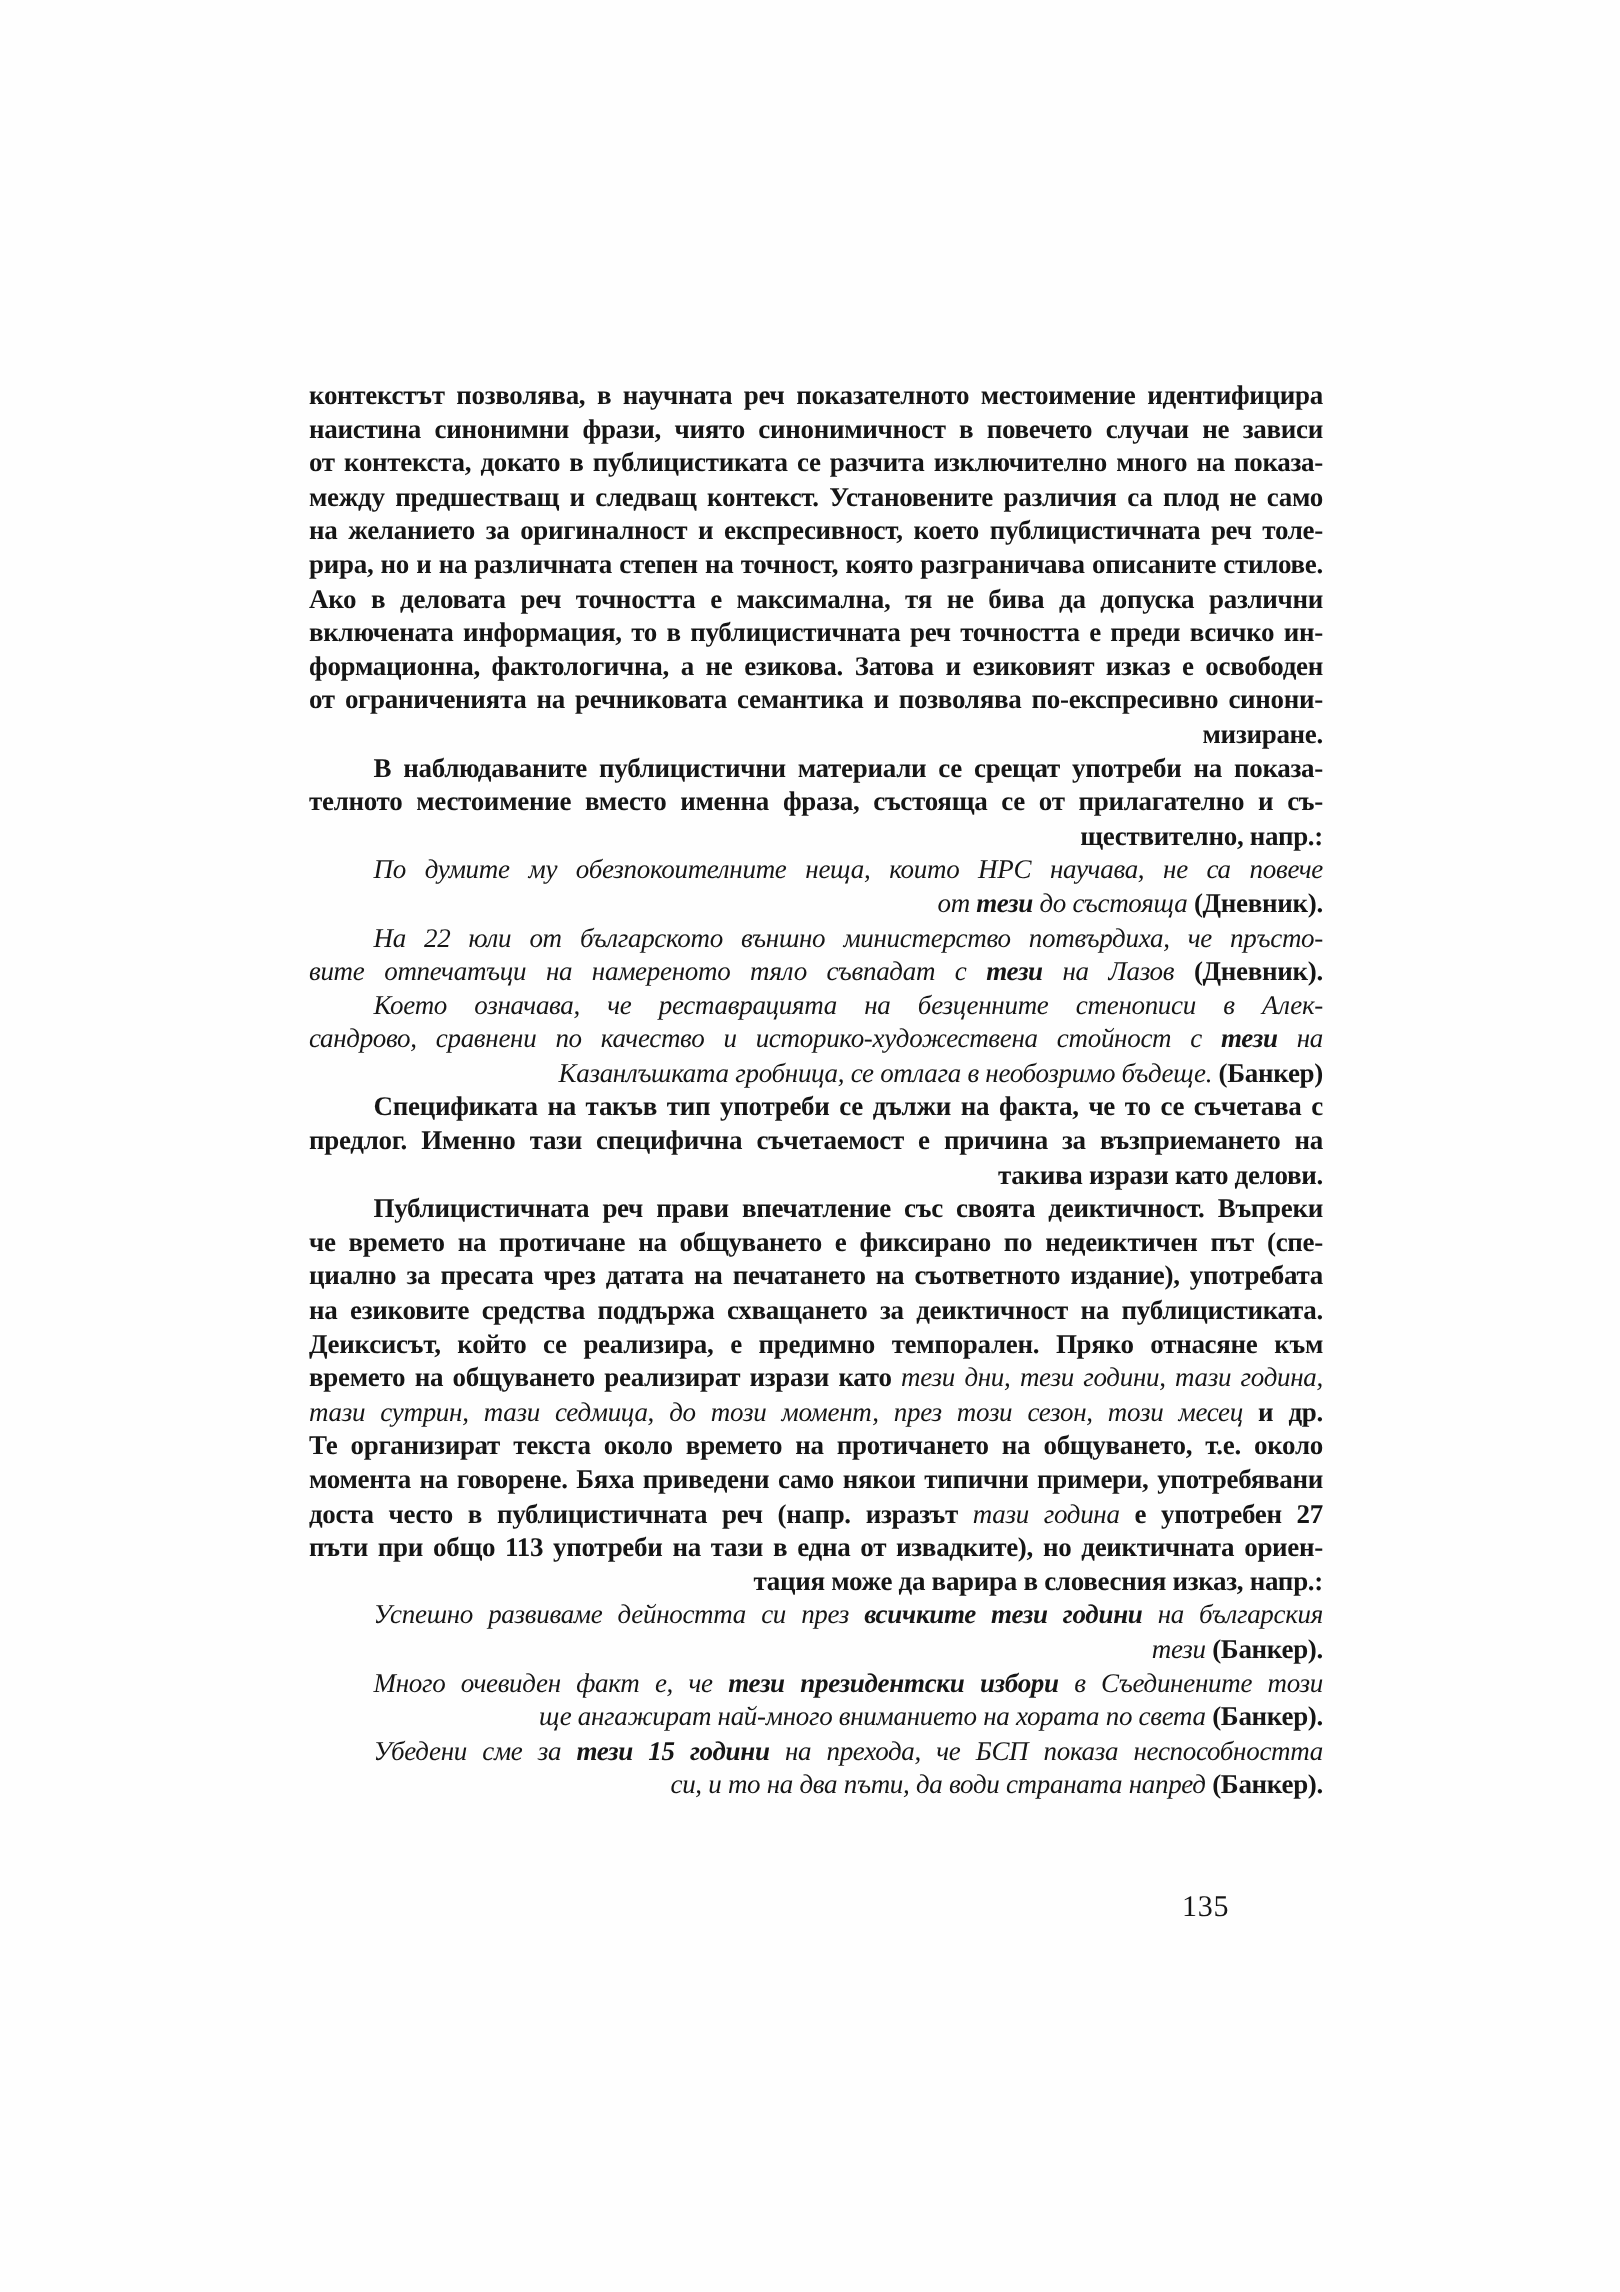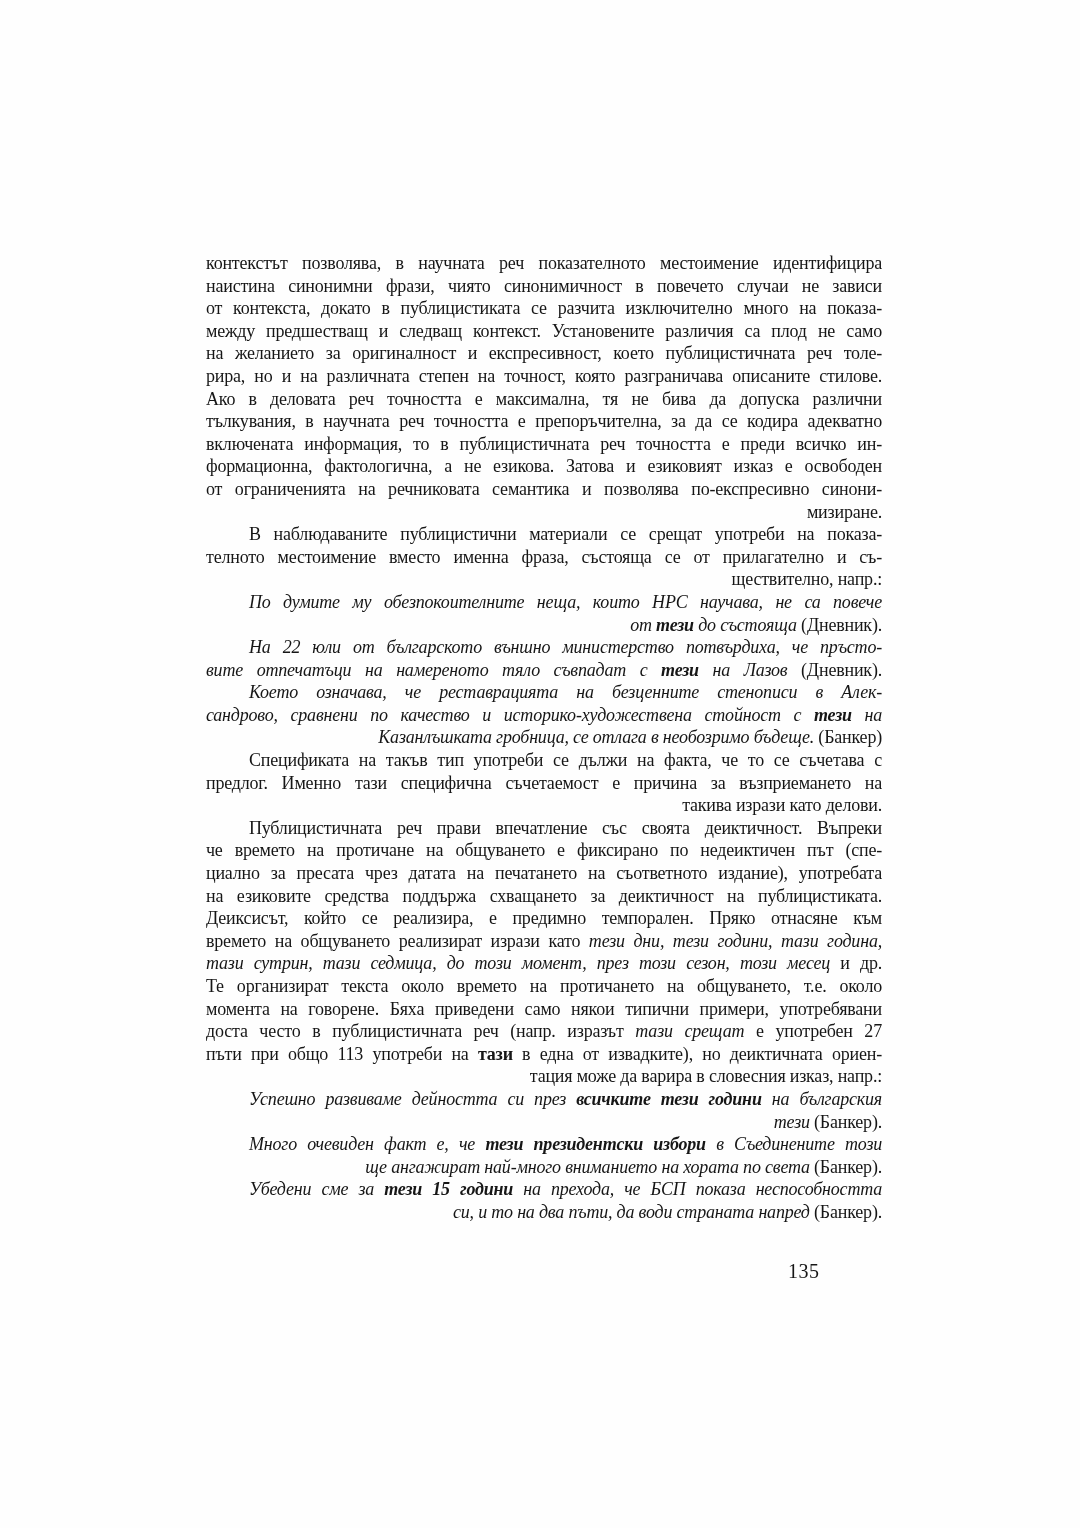--- a/index.html
+++ b/index.html
@@ -36,21 +36,21 @@
     text-align: right;
   }
   .line.just {
     text-align: justify;
     text-align-last: justify;
     -moz-text-align-last: justify;
   }
   .line.ind {
     padding-left: 43px;
   }
-  .s-r  { font-style: normal; font-weight: normal; }
+  .s-r  { font-style: normal; font-weight: bold; }
   .s-i  { font-style: italic; font-weight: normal; }
   .s-b  { font-style: normal; font-weight: bold; }
   .s-bi { font-style: italic; font-weight: bold; }
   .page-number {
     position: absolute;
     left: 788px;
     top: 1260px;
     font-size: 20px;
     letter-spacing: 0.5px;
   }
@@ -60,21 +60,20 @@
 
 <div class="page">
   <div class="text-block">
       <div class="line just"><span class="s-r">контекстът позволява, в научната реч показателното местоимение идентифицира</span></div>
       <div class="line just"><span class="s-r">наистина синонимни фрази, чиято синонимичност в повечето случаи не зависи</span></div>
       <div class="line just"><span class="s-r">от контекста, докато в публицистиката се разчита изключително много на показа-</span></div>
       <div class="line just"><span class="s-r">между предшестващ и следващ контекст. Установените различия са плод не само</span></div>
       <div class="line just"><span class="s-r">на желанието за оригиналност и експресивност, което публицистичната реч толе-</span></div>
       <div class="line just"><span class="s-r">рира, но и на различната степен на точност, която разграничава описаните стилове.</span></div>
       <div class="line just"><span class="s-r">Ако в деловата реч точността е максимална, тя не бива да допуска различни</span></div>
-      <div class="line just"><span class="s-r">тълкувания, в научната реч точността е препоръчителна, за да се кодира адекватно</span></div>
       <div class="line just"><span class="s-r">включената информация, то в публицистичната реч точността е преди всичко ин-</span></div>
       <div class="line just"><span class="s-r">формационна, фактологична, а не езикова. Затова и езиковият изказ е освободен</span></div>
       <div class="line just"><span class="s-r">от ограниченията на речниковата семантика и позволява по-експресивно синони-</span></div>
       <div class="line"><span class="s-r">мизиране.</span></div>
       <div class="line just ind"><span class="s-r">В наблюдаваните публицистични материали се срещат употреби на показа-</span></div>
       <div class="line just"><span class="s-r">телното местоимение вместо именна фраза, състояща се от прилагателно и съ-</span></div>
       <div class="line"><span class="s-r">ществително, напр.:</span></div>
       <div class="line just ind"><span class="s-i">По думите му обезпокоителните неща, които НРС научава, не са повече</span></div>
       <div class="line"><span class="s-i">от </span><span class="s-bi">тези</span><span class="s-i"> до състояща </span><span class="s-r">(Дневник).</span></div>
       <div class="line just ind"><span class="s-i">На 22 юли от българското външно министерство потвърдиха, че пръсто-</span></div>
@@ -87,21 +86,21 @@
       <div class="line"><span class="s-r">такива изрази като делови.</span></div>
       <div class="line just ind"><span class="s-r">Публицистичната реч прави впечатление със своята деиктичност. Въпреки</span></div>
       <div class="line just"><span class="s-r">че времето на протичане на общуването е фиксирано по недеиктичен път (спе-</span></div>
       <div class="line just"><span class="s-r">циално за пресата чрез датата на печатането на съответното издание), употребата</span></div>
       <div class="line just"><span class="s-r">на езиковите средства поддържа схващането за деиктичност на публицистиката.</span></div>
       <div class="line just"><span class="s-r">Деиксисът, който се реализира, е предимно темпорален. Пряко отнасяне към</span></div>
       <div class="line just"><span class="s-r">времето на общуването реализират изрази като </span><span class="s-i">тези дни, тези години, тази година,</span></div>
       <div class="line just"><span class="s-i">тази сутрин, тази седмица, до този момент, през този сезон, този месец</span><span class="s-r"> и др.</span></div>
       <div class="line just"><span class="s-r">Те организират текста около времето на протичането на общуването, т.е. около</span></div>
       <div class="line just"><span class="s-r">момента на говорене. Бяха приведени само някои типични примери, употребявани</span></div>
-      <div class="line just"><span class="s-r">доста често в публицистичната реч (напр. изразът </span><span class="s-i">тази срещат</span><span class="s-r"> е употребен 27</span></div>
+      <div class="line just"><span class="s-r">доста често в публицистичната реч (напр. изразът </span><span class="s-i">тази година</span><span class="s-r"> е употребен 27</span></div>
       <div class="line just"><span class="s-r">пъти при общо 113 употреби на </span><span class="s-b">тази</span><span class="s-r"> в една от извадките), но деиктичната ориен-</span></div>
       <div class="line"><span class="s-r">тация може да варира в словесния изказ, напр.:</span></div>
       <div class="line just ind"><span class="s-i">Успешно развиваме дейността си през </span><span class="s-bi">всичките тези години</span><span class="s-i"> на българския</span></div>
       <div class="line"><span class="s-i">тези </span><span class="s-r">(Банкер).</span></div>
       <div class="line just ind"><span class="s-i">Много очевиден факт е, че </span><span class="s-bi">тези президентски избори</span><span class="s-i"> в Съединените този</span></div>
       <div class="line"><span class="s-i">ще ангажират най-много вниманието на хората по света </span><span class="s-r">(Банкер).</span></div>
       <div class="line just ind"><span class="s-i">Убедени сме за </span><span class="s-bi">тези 15 години</span><span class="s-i"> на прехода, че БСП показа неспособността</span></div>
       <div class="line"><span class="s-i">си, и то на два пъти, да води страната напред </span><span class="s-r">(Банкер).</span></div>
     </div>
   <div class="page-number">135</div>

